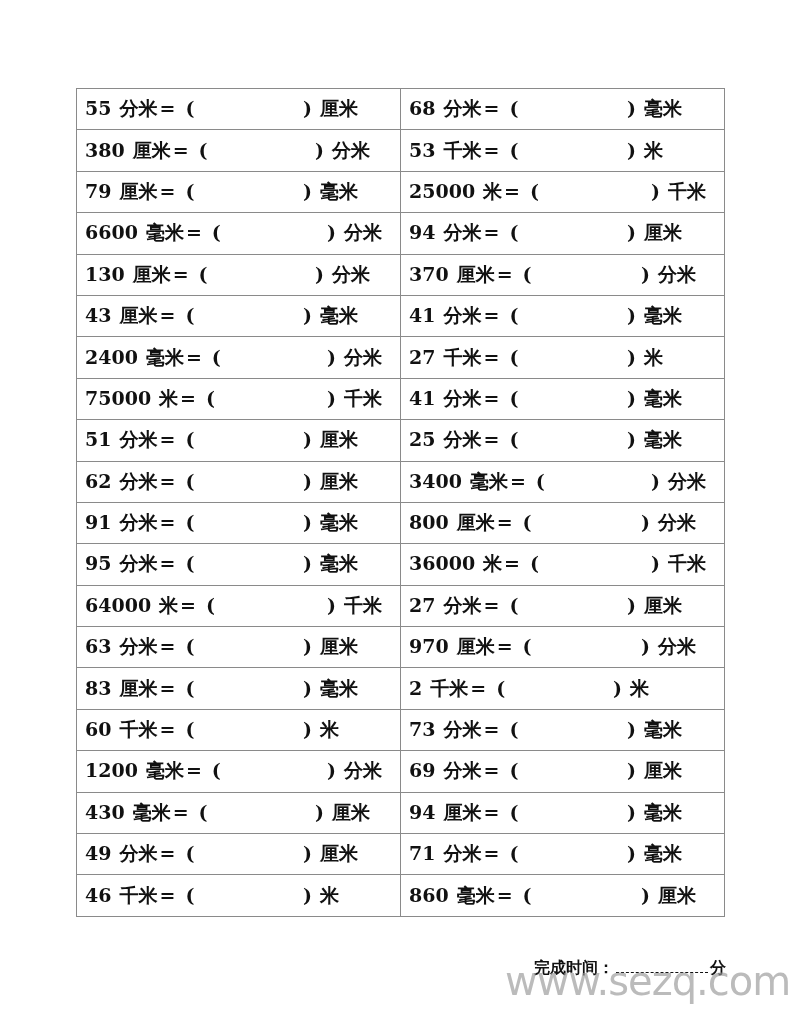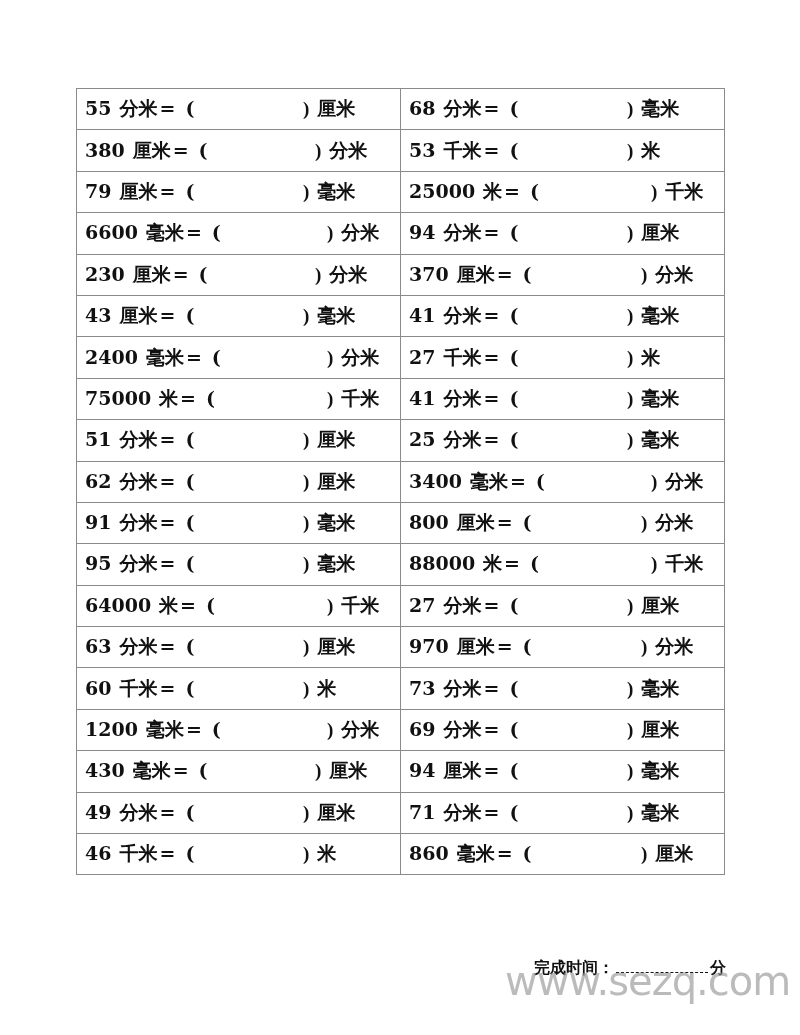--- a/index.html
+++ b/index.html
@@ -9,21 +9,21 @@
   table.grid { border-collapse: collapse; width: 648px; table-layout: fixed; }
   table.grid td { border: 1.3px solid #8a8a8a; height: 40.4px; padding: 0; position: relative;
                   font-size: 19px; font-weight: bold; white-space: nowrap; }
   table.grid td.left { width: 323px; }
   table.grid td.right { width: 323px; }
   .q { position: absolute; left: 8px; top: 50%; transform: translateY(-50%); }
   .num { letter-spacing: 0; }
   .unit1 { margin-left: 8px; }
   .eq { margin-left: 2px; }
   .lp { margin-left: 10px; }
-  .rp { position: absolute; top: 50%; transform: translateY(-50%); font-family: Liberation Serif, serif; }
+  .rp { position: absolute; top: 50%; transform: translateY(-50%); }
   .footer { position: absolute; left: 534px; top: 958px; font-size: 16px; font-weight: bold; }
   .footer .blank { display: inline-block; width: 92px; border-bottom: 1.5px dashed #111;
                    height: 12px; vertical-align: baseline; margin: 0 2px; }
   .watermark { position: absolute; left: 505px; top: 958px; font-family: "DejaVu Sans", "Liberation Sans", sans-serif;
                font-size: 40px; color: rgba(150,150,150,0.65); letter-spacing: -1px; }
 </style>
 </head>
 <body>
 
 <div class="sheet">
@@ -64,21 +64,21 @@
             <span class="q"><span class="num">6600</span><span class="unit1">毫米</span><span class="eq">=</span><span class="lp">(</span></span>
             <span class="rp" style="left:250px"><span>)</span><span style="margin-left:8px">分米</span></span>
           </td>
           <td class="right">
             <span class="q"><span class="num">94</span><span class="unit1">分米</span><span class="eq">=</span><span class="lp">(</span></span>
             <span class="rp" style="left:226px"><span>)</span><span style="margin-left:8px">厘米</span></span>
           </td>
         </tr>
         <tr>
           <td class="left">
-            <span class="q"><span class="num">230</span><span class="unit1">厘米</span><span class="eq">=</span><span class="lp">(</span></span>
+            <span class="q"><span class="num">130</span><span class="unit1">厘米</span><span class="eq">=</span><span class="lp">(</span></span>
             <span class="rp" style="left:238px"><span>)</span><span style="margin-left:8px">分米</span></span>
           </td>
           <td class="right">
             <span class="q"><span class="num">370</span><span class="unit1">厘米</span><span class="eq">=</span><span class="lp">(</span></span>
             <span class="rp" style="left:240px"><span>)</span><span style="margin-left:8px">分米</span></span>
           </td>
         </tr>
         <tr>
           <td class="left">
             <span class="q"><span class="num">43</span><span class="unit1">厘米</span><span class="eq">=</span><span class="lp">(</span></span>
@@ -138,21 +138,21 @@
             <span class="q"><span class="num">800</span><span class="unit1">厘米</span><span class="eq">=</span><span class="lp">(</span></span>
             <span class="rp" style="left:240px"><span>)</span><span style="margin-left:8px">分米</span></span>
           </td>
         </tr>
         <tr>
           <td class="left">
             <span class="q"><span class="num">95</span><span class="unit1">分米</span><span class="eq">=</span><span class="lp">(</span></span>
             <span class="rp" style="left:226px"><span>)</span><span style="margin-left:8px">毫米</span></span>
           </td>
           <td class="right">
-            <span class="q"><span class="num">88000</span><span class="unit1">米</span><span class="eq">=</span><span class="lp">(</span></span>
+            <span class="q"><span class="num">36000</span><span class="unit1">米</span><span class="eq">=</span><span class="lp">(</span></span>
             <span class="rp" style="left:250px"><span>)</span><span style="margin-left:8px">千米</span></span>
           </td>
         </tr>
         <tr>
           <td class="left">
             <span class="q"><span class="num">64000</span><span class="unit1">米</span><span class="eq">=</span><span class="lp">(</span></span>
             <span class="rp" style="left:250px"><span>)</span><span style="margin-left:8px">千米</span></span>
           </td>
           <td class="right">
             <span class="q"><span class="num">27</span><span class="unit1">分米</span><span class="eq">=</span><span class="lp">(</span></span>
@@ -160,20 +160,30 @@
           </td>
         </tr>
         <tr>
           <td class="left">
             <span class="q"><span class="num">63</span><span class="unit1">分米</span><span class="eq">=</span><span class="lp">(</span></span>
             <span class="rp" style="left:226px"><span>)</span><span style="margin-left:8px">厘米</span></span>
           </td>
           <td class="right">
             <span class="q"><span class="num">970</span><span class="unit1">厘米</span><span class="eq">=</span><span class="lp">(</span></span>
             <span class="rp" style="left:240px"><span>)</span><span style="margin-left:8px">分米</span></span>
+          </td>
+        </tr>
+        <tr>
+          <td class="left">
+            <span class="q"><span class="num">83</span><span class="unit1">厘米</span><span class="eq">=</span><span class="lp">(</span></span>
+            <span class="rp" style="left:226px"><span>)</span><span style="margin-left:8px">毫米</span></span>
+          </td>
+          <td class="right">
+            <span class="q"><span class="num">2</span><span class="unit1">千米</span><span class="eq">=</span><span class="lp">(</span></span>
+            <span class="rp" style="left:212px"><span>)</span><span style="margin-left:8px">米</span></span>
           </td>
         </tr>
         <tr>
           <td class="left">
             <span class="q"><span class="num">60</span><span class="unit1">千米</span><span class="eq">=</span><span class="lp">(</span></span>
             <span class="rp" style="left:226px"><span>)</span><span style="margin-left:8px">米</span></span>
           </td>
           <td class="right">
             <span class="q"><span class="num">73</span><span class="unit1">分米</span><span class="eq">=</span><span class="lp">(</span></span>
             <span class="rp" style="left:226px"><span>)</span><span style="margin-left:8px">毫米</span></span>

